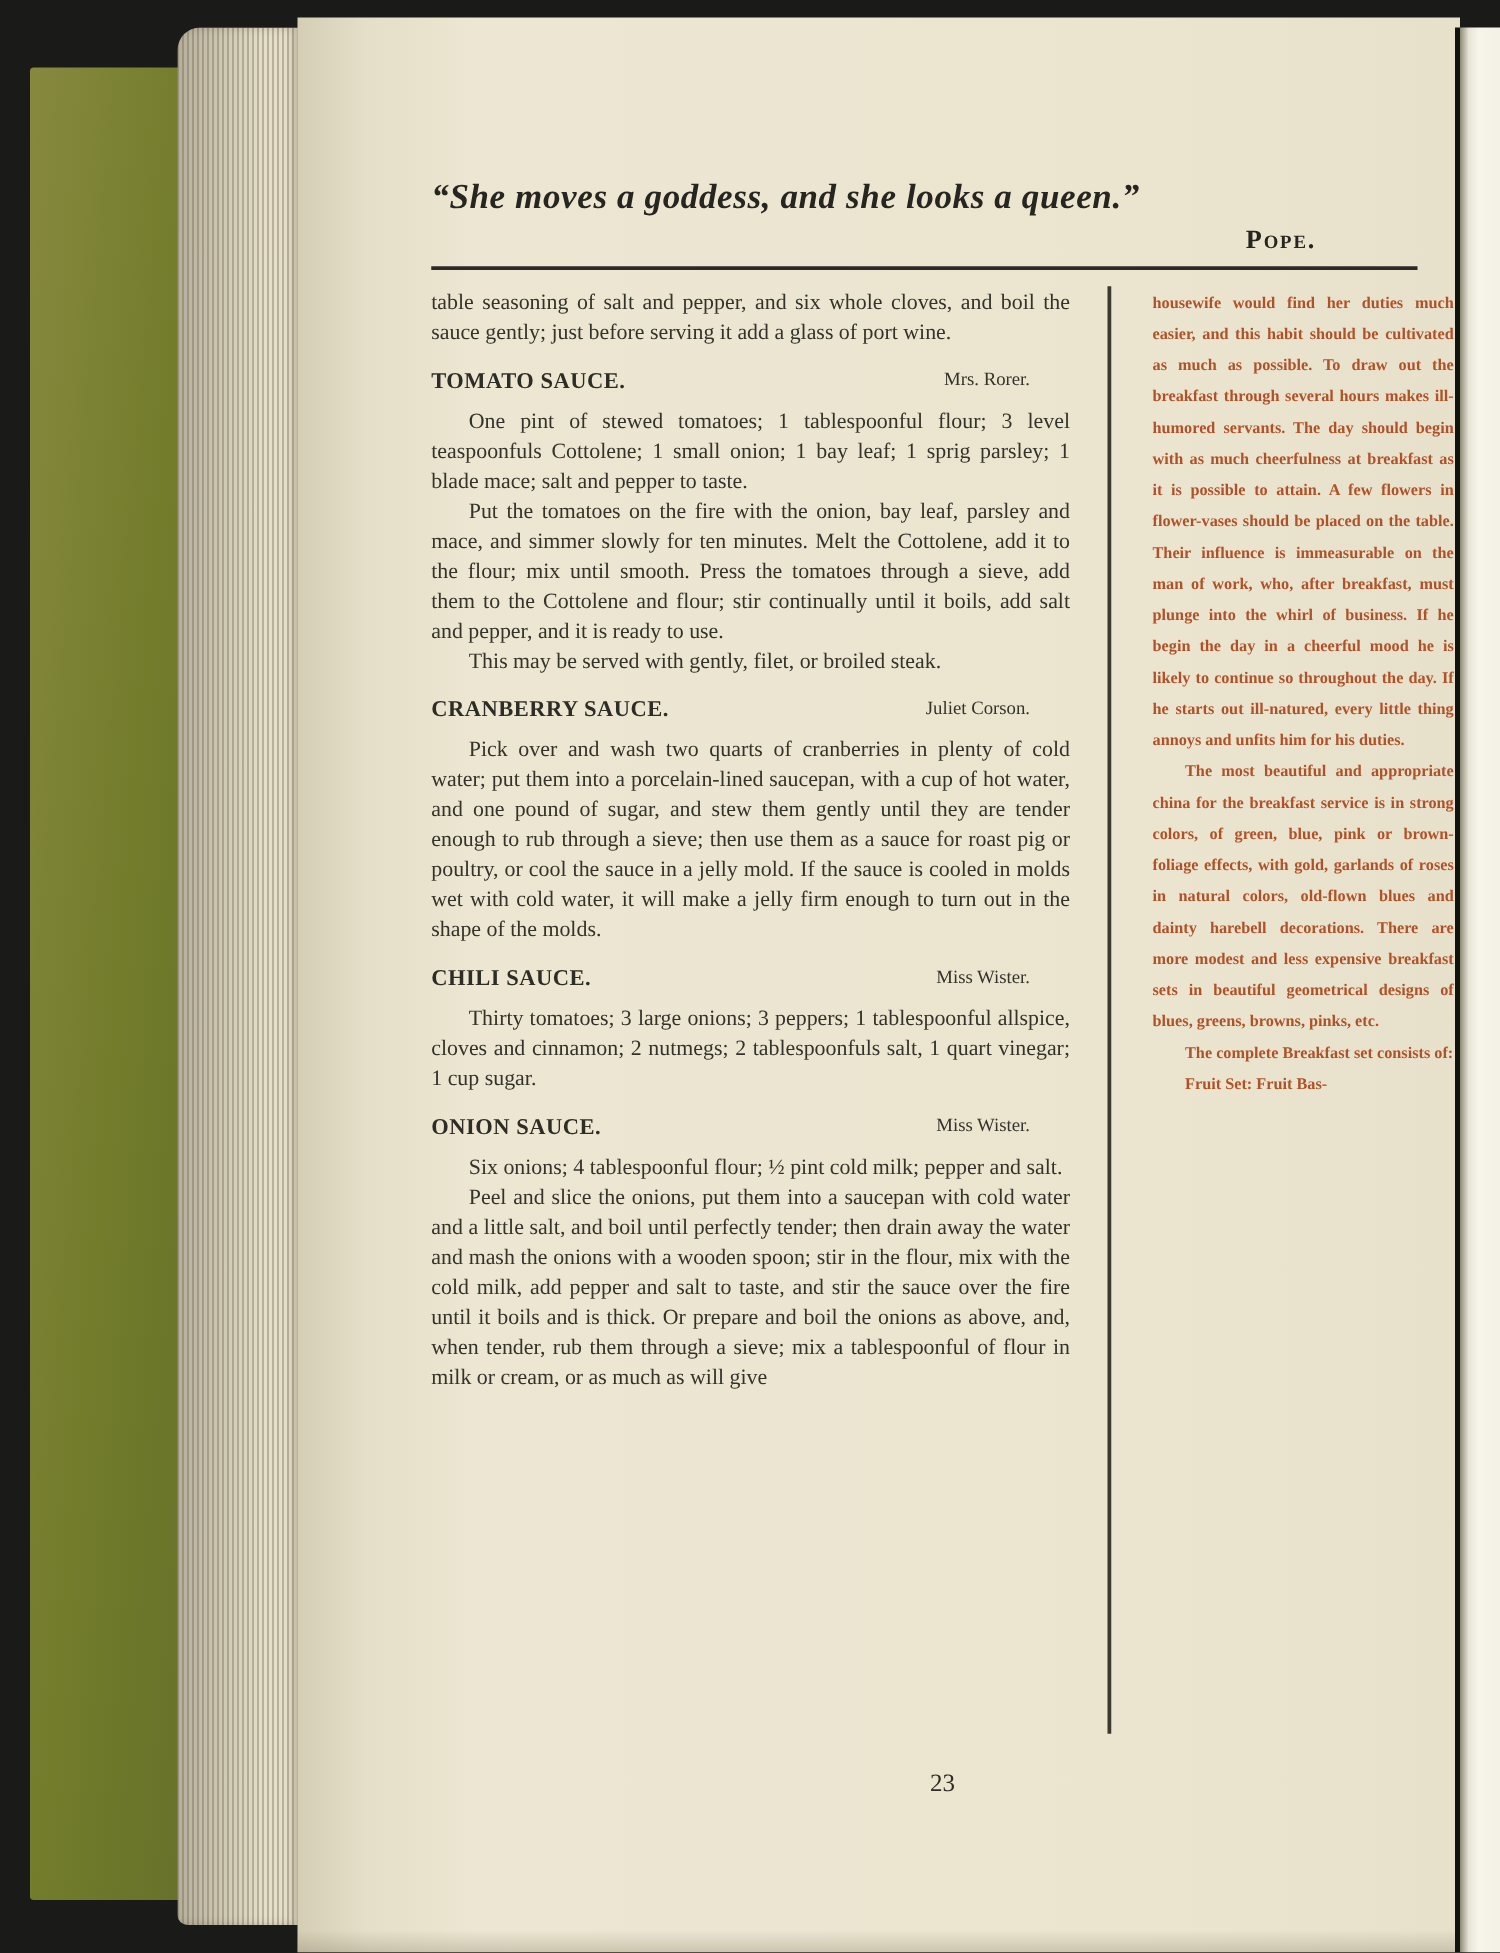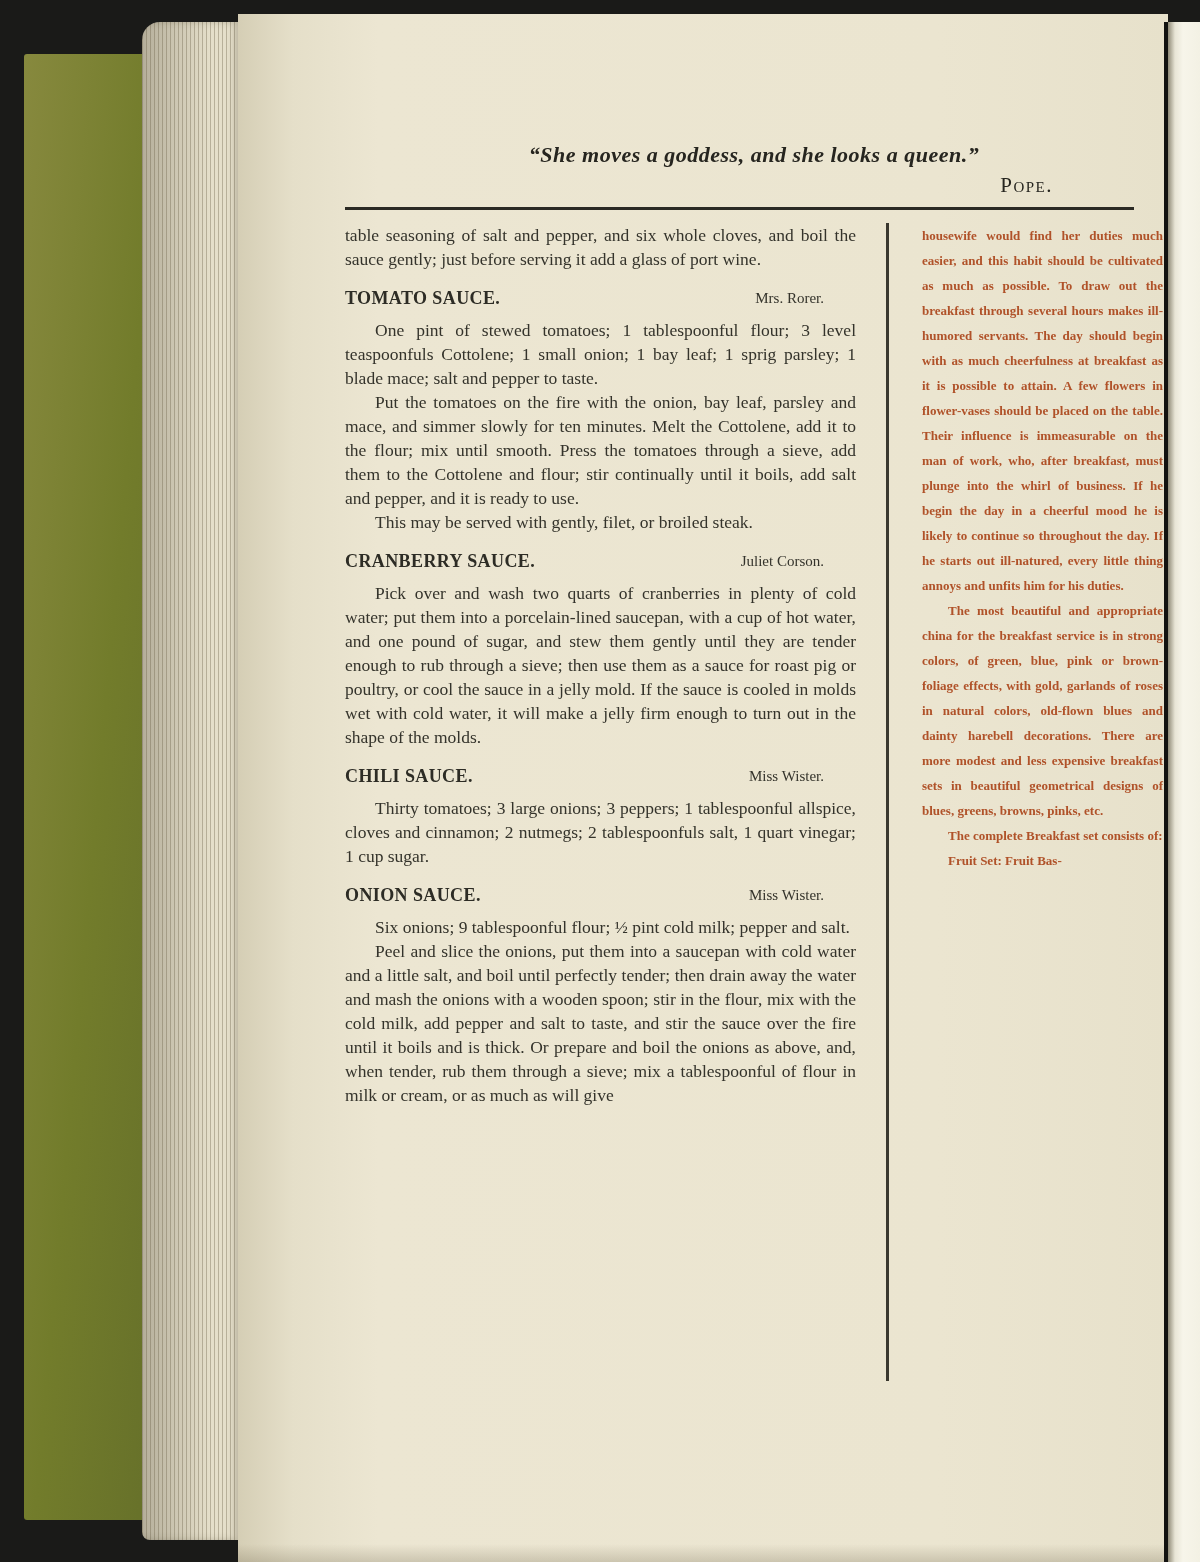--- a/index.html
+++ b/index.html
@@ -43,35 +43,36 @@
   .next-page {
     position:absolute; right:0; top:22px; width:32px; height:1540px;
     border-left:4px solid #121210;
     background:linear-gradient(90deg, #8f8a77 0px, #e8e5d6 7px, #f7f5ea 15px, #f3f1e4 100%);
   }
 
   .content { position:absolute; left:107px; top:0; width:818px; }
 
   .quote {
     margin-top:128px;
-    text-align:center;
+    text-align:left;
     font-style:italic;
     font-weight:600;
-    font-size:22px;
+    font-size:28px;
     letter-spacing:.5px;
     color:#26251f;
   }
   .quote-attr {
     margin-top:5px;
     text-align:right;
     padding-right:110px;
     font-variant:small-caps;
     letter-spacing:1.5px;
     font-size:21px;
     color:#26251f;
+    font-weight:bold;
   }
   .rule {
     margin-top:9px;
     width:789px;
     height:3px;
     background:#2b2a24;
   }
 
   .columns { display:flex; margin-top:13px;gap:20px; }
 
@@ -171,32 +172,33 @@
             <span class="recipe-attr">Miss Wister.</span>
           </div>
           <p class="indent">Thirty tomatoes; 3 large onions; 3 peppers; 1 tablespoonful allspice, cloves and cinnamon; 2 nutmegs; 2 tablespoonfuls salt, 1 quart vinegar; 1 cup sugar.</p>
         </section>
 
         <section>
           <div class="recipe-head">
             <h3 class="recipe-title">ONION SAUCE.</h3>
             <span class="recipe-attr">Miss Wister.</span>
           </div>
-          <p class="indent">Six onions; 9 tablespoonful flour; ½ pint cold milk; pepper and salt.</p>
+          <p class="indent">Six onions; 4 tablespoonful flour; ½ pint cold milk; pepper and salt.</p>
           <p class="indent">Peel and slice the onions, put them into a saucepan with cold water and a little salt, and boil until perfectly tender; then drain away the water and mash the onions with a wooden spoon; stir in the flour, mix with the cold milk, add pepper and salt to taste, and stir the sauce over the fire until it boils and is thick. Or prepare and boil the onions as above, and, when tender, rub them through a sieve; mix a tablespoonful of flour in milk or cream, or as much as will give</p>
         </section>
       </div>
 
       <div class="divider"></div>
 
       <div class="col-right">
         <p>housewife would find her duties much easier, and this habit should be cultivated as much as possible. To draw out the breakfast through several hours makes ill-humored servants. The day should begin with as much cheerfulness at breakfast as it is possible to attain. A few flowers in flower-vases should be placed on the table. Their influence is immeasurable on the man of work, who, after breakfast, must plunge into the whirl of business. If he begin the day in a cheerful mood he is likely to continue so throughout the day. If he starts out ill-natured, every little thing annoys and unfits him for his duties.</p>
         <p class="indent">The most beautiful and appropriate china for the breakfast service is in strong colors, of green, blue, pink or brown-foliage effects, with gold, garlands of roses in natural colors, old-flown blues and dainty harebell decorations. There are more modest and less expensive breakfast sets in beautiful geometrical designs of blues, greens, browns, pinks, etc.</p>
         <p class="indent">The complete Breakfast set consists of:</p>
         <p class="indent">Fruit Set: Fruit Bas-</p>
       </div>
 
     </div>
   </div>
 
+  <div class="page-number">23</div>
 </div>
 
 <div class="next-page"></div>
 
 </body></html>

